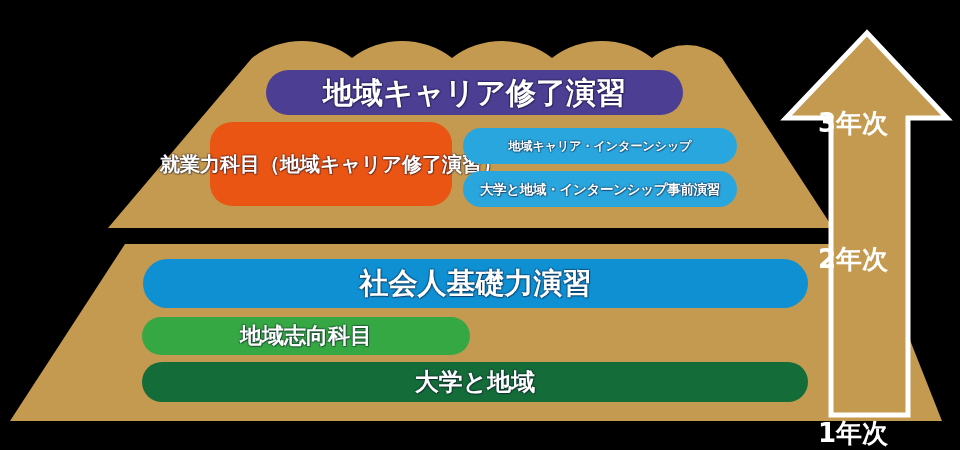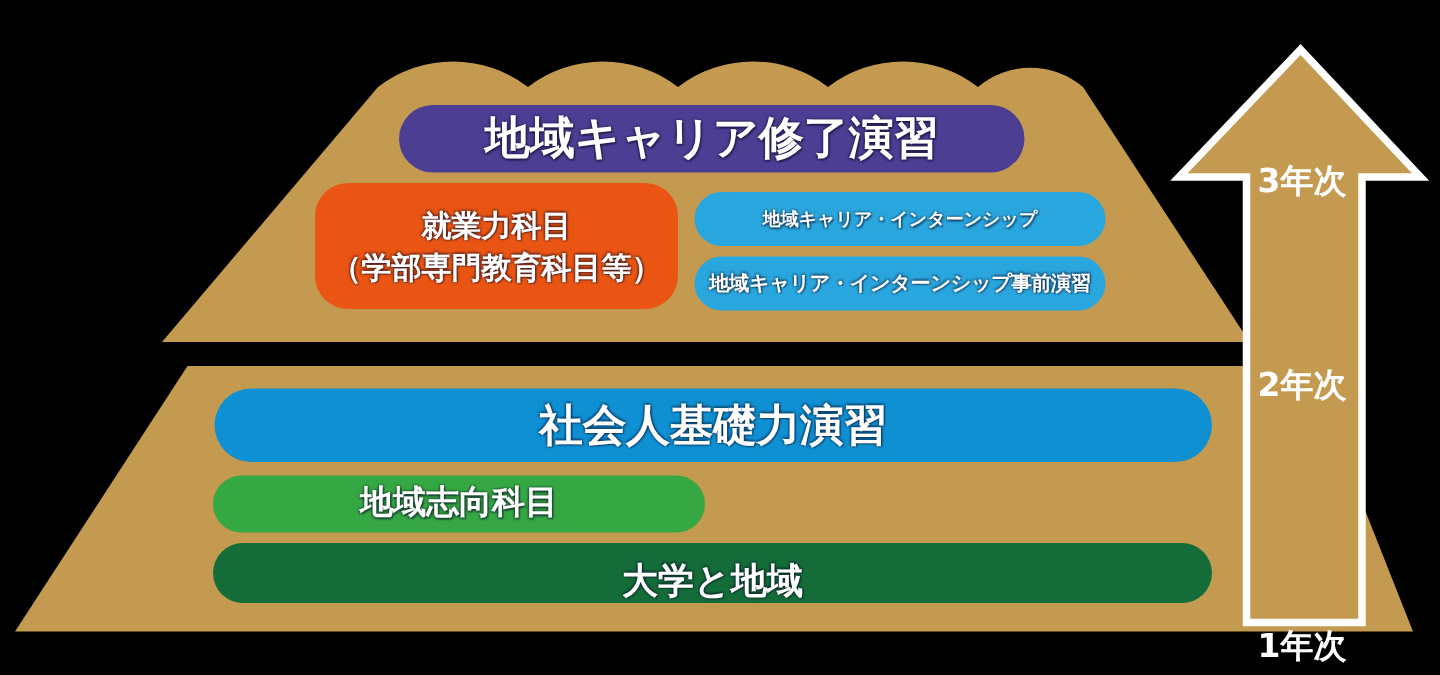--- a/index.html
+++ b/index.html
@@ -38,35 +38,34 @@
     text-align: center;
     color: var(--text, #ffffff);
     font-weight: bold;
     line-height: 1.2;
     text-shadow: 1px 1px 1px rgba(10,10,40,.45), -1px -1px 1px rgba(10,10,40,.25),
                  1px -1px 1px rgba(10,10,40,.25), -1px 1px 1px rgba(10,10,40,.25);
     white-space: nowrap;
     box-sizing: border-box;
   }
   .pill-purple    { left:266px; top:70px;  width:417px; height:45px; border-radius:23px; background:var(--purple,#4b3e93); font-size:30px; }
-  .box-orange     { left:210px; top:122px; width:242px; height:84px; border-radius:22px; background:var(--orange,#ea5514); font-size:20px; flex-direction:column; line-height:1.4; }
+  .box-orange     { left:210px; top:122px; width:242px; height:84px; border-radius:22px; background:var(--orange,#ea5514); font-size:20px; flex-direction:row; line-height:1.4; }
   .pill-lblue-1   { left:463px; top:128px; width:274px; height:36px; border-radius:18px; background:var(--lightblue,#2aa6de); font-size:12px; }
   .pill-lblue-2   { left:463px; top:171px; width:274px; height:36px; border-radius:18px; background:var(--lightblue,#2aa6de); font-size:13.5px; letter-spacing:-0.3px; }
   .bar-blue       { left:143px; top:259px; width:665px; height:49px; border-radius:25px; background:var(--blue,#0f90d2); font-size:29px; }
   .pill-green-1   { left:142px; top:317px; width:328px; height:38px; border-radius:19px; background:var(--green,#35a843); font-size:22px; }
   .pill-green-2   { left:480px; top:317px; width:318px; height:38px; border-radius:19px; background:var(--green,#35a843); font-size:22px; }
-  .bar-dkgreen    { left:142px; top:362px; width:666px; height:40px; border-radius:20px; background:var(--darkgreen,#146c39); font-size:24px;align-items:flex-end; }
+  .bar-dkgreen    { left:142px; top:362px; width:666px; height:40px; border-radius:20px; background:var(--darkgreen,#146c39); font-size:24px; }
   .year-label {
     position: absolute;
     left: 818px;
     width: 100px;
-    text-align: center;
     color: var(--text, #ffffff);
     font-weight: bold;
-    font-size: 22px;
+    font-size: 26px;
     white-space: nowrap;
   }
   .year-3 { top: 106px; }
   .year-2 { top: 242px; }
   .year-1 { top: 372px; margin-top: 44px; }
 </style>
 </head>
 <body style="background: rgb(0, 0, 0);">
 
 <div class="stage">
@@ -85,29 +84,29 @@
 
     <path class="arrow-shape" d="M867 33 L786 118 L831 118 L831 415 L908 415 L908 118 L947 118 Z"></path>
   </svg>
 
   <div class="pill pill-purple">
     <span>地域キャリア修了演習</span>
   </div>
 
   <div class="pill box-orange">
     <span>就業力科目</span>
-    <span>（学部専門教育科目等）</span>
+    <span>（地域キャリア修了演習）</span>
   </div>
 
   <div class="pill pill-lblue-1">
     <span>地域キャリア・インターンシップ</span>
   </div>
 
   <div class="pill pill-lblue-2">
-    <span>地域キャリア・インターンシップ事前演習</span>
+    <span>大学と地域・インターンシップ事前演習</span>
   </div>
 
   <div class="pill bar-blue">
     <span>社会人基礎力演習</span>
   </div>
 
   <div class="pill pill-green-1">
     <span>地域志向科目</span>
   </div>
 

